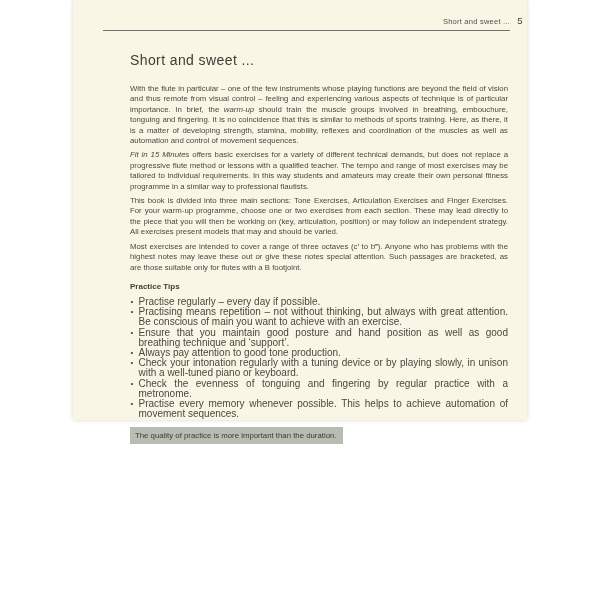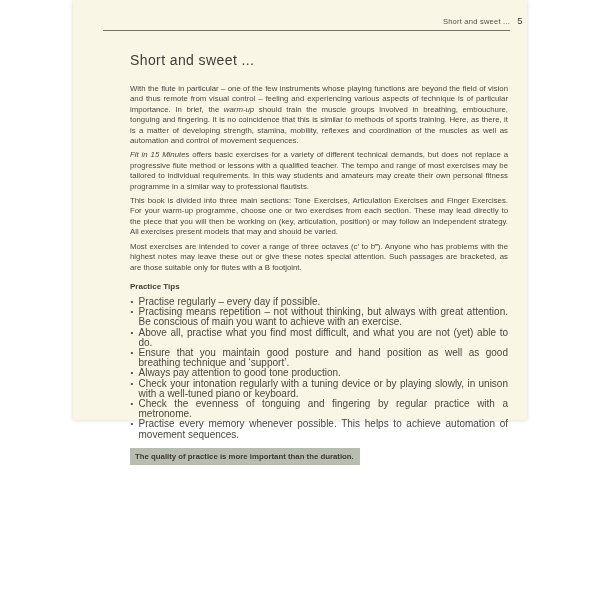--- a/index.html
+++ b/index.html
@@ -99,21 +99,21 @@
     position: absolute;
     left: 0.5px;
     top: 0;
     font-size: 8px;
   }
   .callout {
     display: inline-block;
     margin-top: 8px;
     background: #b8bdb1;
     color: #3b3a32;
-    font-weight: bold;
+    font-weight: normal;
     font-size: 7.8px;
     line-height: 9px;
     padding: 4px 6px 4px 5px;
   }
 </style>
 </head>
 <body>
 
 <div class="page">
 
@@ -134,21 +134,20 @@
 
     <p class="body-para">This book is divided into three main sections: Tone Exercises, Articulation Exercises and Finger Exercises. For your warm-up programme, choose one or two exercises from each section. These may lead directly to the piece that you will then be working on (key, articulation, position) or may follow an independent strategy. All exercises present models that may and should be varied.</p>
 
     <p class="body-para">Most exercises are intended to cover a range of three octaves (c′ to b‴). Anyone who has problems with the highest notes may leave these out or give these notes special attention. Such passages are bracketed, as are those suitable only for flutes with a B footjoint.</p>
 
     <div class="tips-heading">Practice Tips</div>
 
     <ul class="tips-list">
       <li>Practise regularly – every day if possible.</li>
       <li>Practising means repetition – not without thinking, but always with great attention. Be conscious of main you want to achieve with an exercise.</li>
-      <li>Above all, practise what you find most difficult, and what you are not (yet) able to do.</li>
       <li>Ensure that you maintain good posture and hand position as well as good breathing technique and ‘support’.</li>
       <li>Always pay attention to good tone production.</li>
       <li>Check your intonation regularly with a tuning device or by playing slowly, in unison with a well-tuned piano or keyboard.</li>
       <li>Check the evenness of tonguing and fingering by regular practice with a metronome.</li>
       <li>Practise every memory whenever possible. This helps to achieve automation of movement sequences.</li>
     </ul>
 
     <div class="callout">The quality of practice is more important than the duration.</div>
 
   </div>

